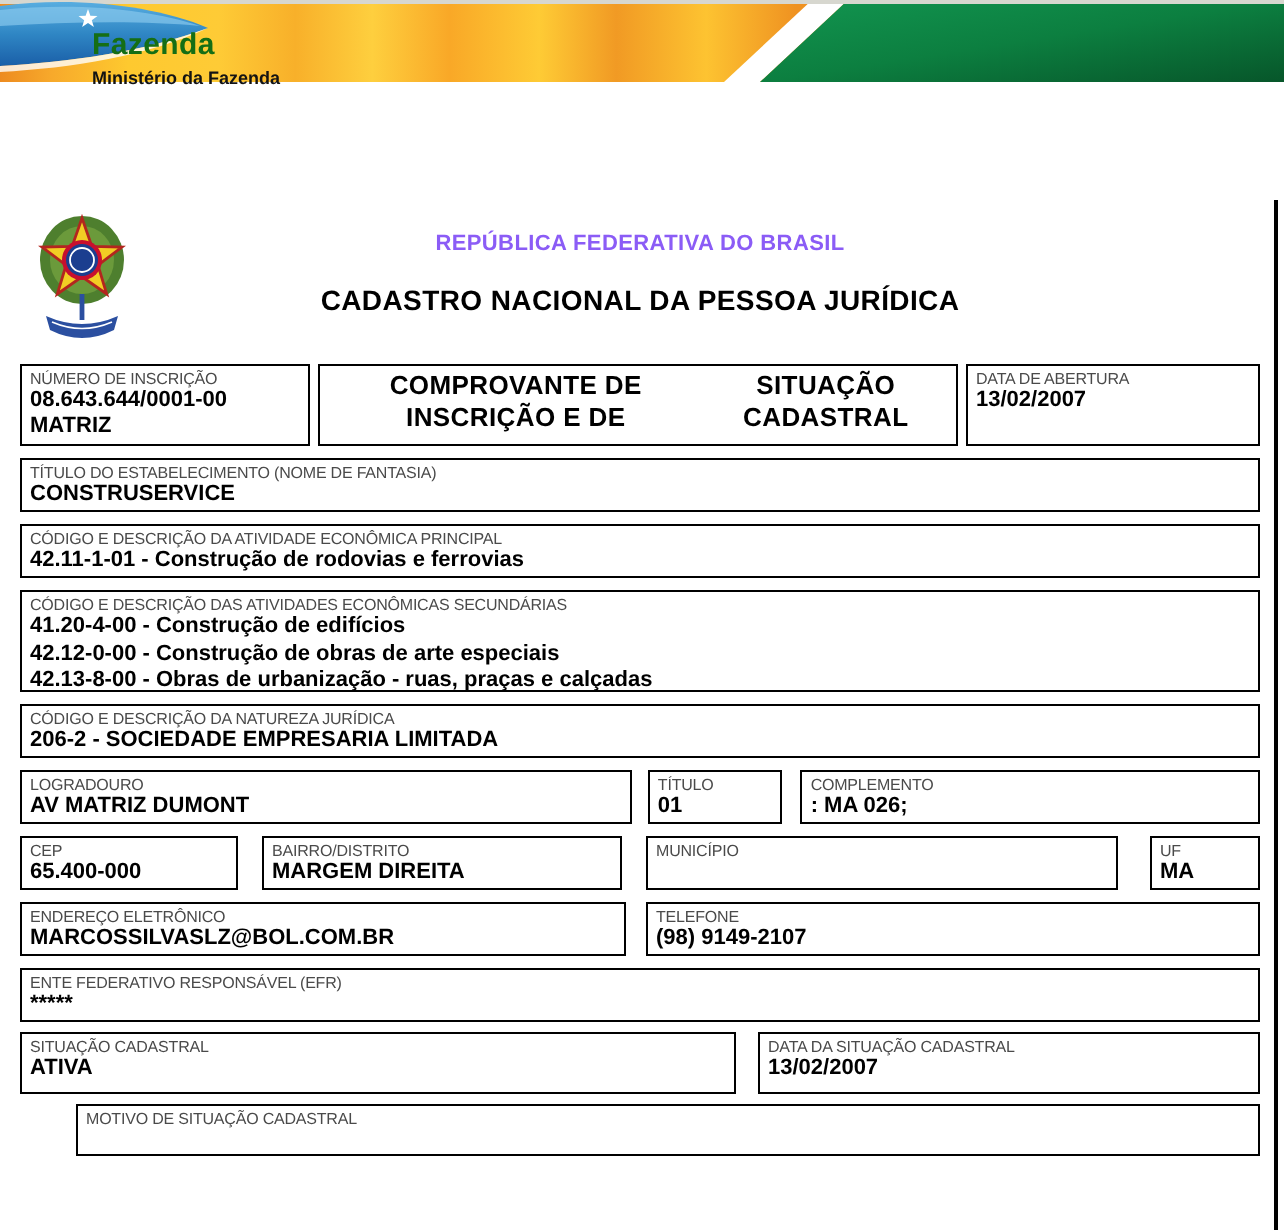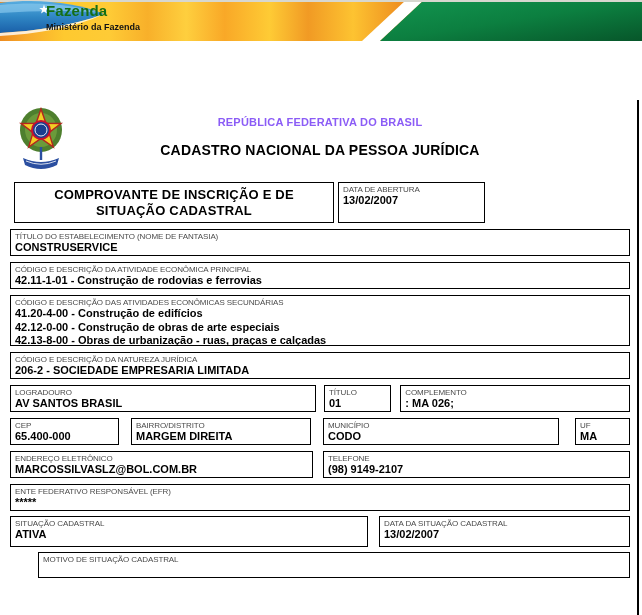--- a/index.html
+++ b/index.html
@@ -6,21 +6,21 @@
   html,body { background:#fff; }
   body {
     width:642px; height:615px; position:relative; overflow:hidden;
     font-family:"Liberation Sans", sans-serif;
   }
   .screen { position:absolute; inset:0; }
 
   
   .banner { position:absolute; top:0; left:0; width:642px; height:41px; border-bottom:1px solid #b8b8ae; }
   .banner svg { position:absolute; inset:0; display:block; }
-  .logo-text { position:absolute; left:46px; top:2px; }
+  .logo-text { position:absolute; left:46px; top:14px; }
   .agency { font-size:15px; font-weight:bold; color:#156E15; letter-spacing:0.2px; }
   .ministry { font-size:9px; font-weight:bold; color:#131313; margin-top:3px; }
 
   
   .right-line { position:absolute; left:637px; top:100px; width:2px; height:515px; background:#000; }
 
   
   .doc { position:absolute; left:10px; top:100px; width:620px; }
   .doc-header { position:relative; height:82px; text-align:center; }
   .coat { position:absolute; left:7px; top:3px; width:48px; height:70px; }
@@ -30,21 +30,21 @@
   .row { display:flex; align-items:stretch; margin-bottom:6px; }
   .mb5 { margin-bottom:5px; }
   .h41 { height:41px; } .h27 { height:27px; } .h51 { height:51px; }
   .h31 { height:31px; } .h26 { height:26px;padding-left:28px; }
 
   .box { border:1.5px solid #000; background:#fff; padding:2px 4px 2px; overflow:hidden; }
   .label { font-size:8px; color:#4a4a4a; line-height:9px; letter-spacing:-0.1px; white-space:nowrap; }
   .value { font-size:11px; font-weight:bold; color:#000; line-height:13px; white-space:nowrap; }
   .vlist .value { line-height:13.5px; }
 
-  .comp-box { display:flex; flex-direction:column; justify-content:center; }
+  .comp-box { display:flex; flex-direction:row; justify-content:center; }
   .comp-line { font-size:13px; font-weight:bold; color:#000; text-align:center; line-height:16px; letter-spacing:0.2px; }
 
   .full { width:620px; }
   .w-num { width:145px; } .w-comp { width:320px; margin-left:4px; } .w-abert { width:147px; margin-left:4px; }
   .w-logr { width:309px; } .w-numero { width:68px; margin-left:8px; } .w-compl { width:232px; margin-left:9px; }
   .w-cep { width:109px; } .w-bairro { width:180px; margin-left:12px; } .w-mun { width:236px; margin-left:12px; } .w-uf { width:55px; margin-left:16px; }
   .w-email { width:303px; } .w-tel { width:307px; margin-left:10px; }
   .w-sit { width:358px; } .w-dsit { width:251px; margin-left:11px; }
 </style>
 </head>
@@ -112,20 +112,25 @@
           <rect x="22.8" y="44" width="2.4" height="13" fill="#2B4FA0"></rect>
           <path d="M6,55 Q24,63 42,55 L40,62 Q24,70 8,62 Z" fill="#2B4FA0"></path>
           <path d="M9,58 Q24,64.5 39,58" fill="none" stroke="#ffffff" stroke-width="0.8"></path>
         </svg>
       </span>
       <h1 class="doc-title">REPÚBLICA FEDERATIVA DO BRASIL</h1>
       <h2 class="doc-subtitle">CADASTRO NACIONAL DA PESSOA JURÍDICA</h2>
     </div>
 
     <div class="row h41">
+      <div class="box w-num">
+        <div class="label">NÚMERO DE INSCRIÇÃO</div>
+        <div class="value">08.643.644/0001-00</div>
+        <div class="value">MATRIZ</div>
+      </div>
       <div class="box w-comp comp-box">
         <div class="comp-line">COMPROVANTE DE INSCRIÇÃO E DE</div>
         <div class="comp-line">SITUAÇÃO CADASTRAL</div>
       </div>
       <div class="box w-abert">
         <div class="label">DATA DE ABERTURA</div>
         <div class="value">13/02/2007</div>
       </div>
     </div>
 
@@ -156,21 +161,21 @@
     <div class="row h27">
       <div class="box full">
         <div class="label">CÓDIGO E DESCRIÇÃO DA NATUREZA JURÍDICA</div>
         <div class="value">206-2 - SOCIEDADE EMPRESARIA LIMITADA</div>
       </div>
     </div>
 
     <div class="row h27">
       <div class="box w-logr">
         <div class="label">LOGRADOURO</div>
-        <div class="value">AV SANTOS BRASIL</div>
+        <div class="value">AV MATRIZ DUMONT</div>
       </div>
       <div class="box w-numero">
         <div class="label">TÍTULO</div>
         <div class="value">01</div>
       </div>
       <div class="box w-compl">
         <div class="label">COMPLEMENTO</div>
         <div class="value">: MA 026;</div>
       </div>
     </div>
@@ -179,21 +184,20 @@
       <div class="box w-cep">
         <div class="label">CEP</div>
         <div class="value">65.400-000</div>
       </div>
       <div class="box w-bairro">
         <div class="label">BAIRRO/DISTRITO</div>
         <div class="value">MARGEM DIREITA</div>
       </div>
       <div class="box w-mun">
         <div class="label">MUNICÍPIO</div>
-        <div class="value">CODO</div>
       </div>
       <div class="box w-uf">
         <div class="label">UF</div>
         <div class="value">MA</div>
       </div>
     </div>
 
     <div class="row h27">
       <div class="box w-email">
         <div class="label">ENDEREÇO ELETRÔNICO</div>

